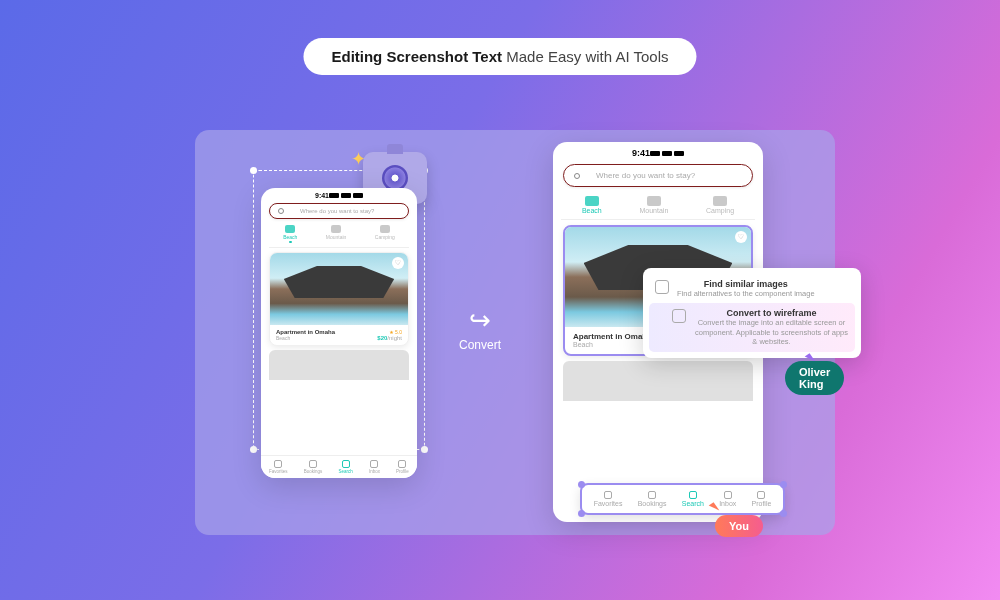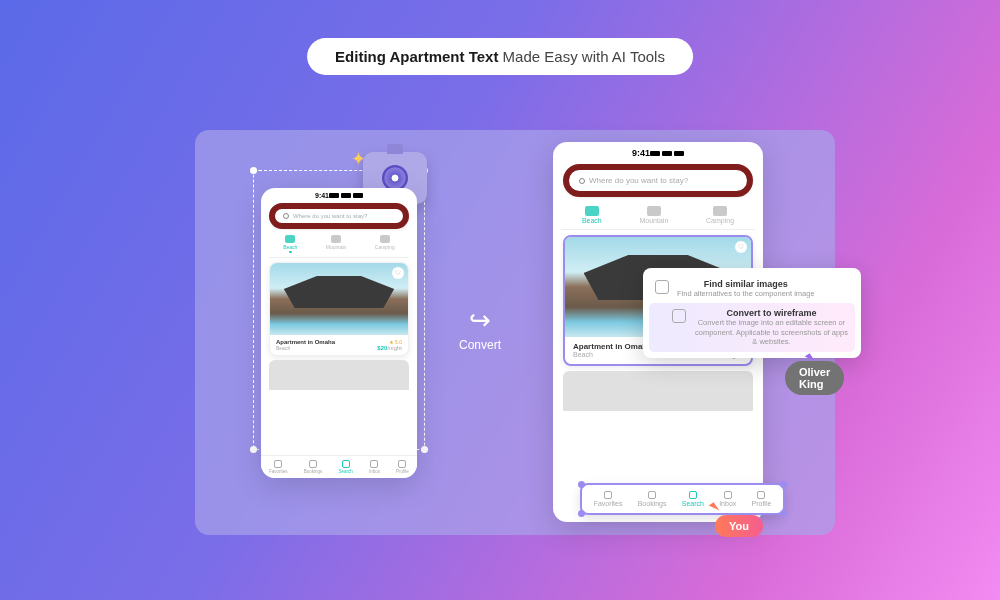--- a/index.html
+++ b/index.html
@@ -19,21 +19,21 @@
 .dashed-wrap .c2 { bottom: -4px; right: -4px; }
 
 .phone { position: absolute; background: #fff; border-radius: 14px; overflow: hidden; box-shadow: 0 8px 30px rgba(0,0,0,0.15); }
 .phone.left { top: 58px; left: 66px; width: 156px; height: 290px; }
 .phone.right { top: 12px; left: 358px; width: 210px; height: 380px; }
 
 .status-bar { display: flex; justify-content: center; align-items: center; padding: 4px 10px 0; font-size: 7px; font-weight: 600; }
 .status-icons { display: flex; gap: 2px; align-items: center; }
 .bar-icon { width: 10px; height: 5px; background: #000; border-radius: 1px; }
 
-.search-field { margin: 4px 8px; background: #fff; border: 6px solid #7f1d1d; border-radius: 999px; padding: 4px 8px; display: flex; align-items: center; gap: 4px; font-size: 6px; color: #aaa; box-shadow: 0 1px 3px rgba(0,0,0,0.08); }
+.search-field { margin: 4px 8px; background: #fff; border: 1px solid #7f1d1d; border-radius: 999px; padding: 4px 8px; display: flex; align-items: center; gap: 16px; font-size: 6px; color: #aaa; box-shadow: 0 1px 3px rgba(0,0,0,0.08); }
 .search-field .mag { width: 6px; height: 6px; border: 1px solid #888; border-radius: 50%; position: relative; }
 
 .tabs { display: flex; justify-content: space-around; padding: 2px 8px 4px; }
 .tab { display: flex; flex-direction: column; align-items: center; gap: 1px; font-size: 5px; color: #bbb; }
 .tab.active { color: #1ec9b6; }
 .tab-ico { width: 10px; height: 8px; background: currentColor; border-radius: 2px; opacity: 0.8; }
 .tab-sep { height: 1px; background: #eee; margin: 0 8px 4px; }
 .active-line { height: 2px; background: #1ec9b6; width: 24%; border-radius: 2px; }
 
 .card { margin: 4px 8px; border-radius: 8px; overflow: hidden; background: #fff; box-shadow: 0 2px 6px rgba(0,0,0,0.08); border: 1px solid #f0f0f0; }
@@ -86,31 +86,31 @@
 
 
 .detached-nav { position: absolute; bottom: 20px; left: 385px; width: 205px; background: #fff; border-radius: 8px; padding: 6px 4px; display: flex; justify-content: space-around; border: 2px solid #9b8cf0; box-shadow: 0 4px 12px rgba(0,0,0,0.12); }
 .detached-nav .nav-item { font-size: 7px; }
 .detached-nav .handle { position: absolute; width: 7px; height: 7px; background: #9b8cf0; border-radius: 50%; }
 .detached-nav .h1 { top: -4px; left: -4px; } .detached-nav .h2 { top: -4px; right: -4px; }
 .detached-nav .h3 { bottom: -4px; left: -4px; } .detached-nav .h4 { bottom: -4px; right: -4px; }
 
 
 .user-pill { position: absolute; border-radius: 999px; padding: 5px 14px; font-size: 11px; font-weight: 600; color: #fff; }
-.pill-oliver { top: 231px; left: 590px; background: #737373; }
+.pill-oliver { top: 231px; left: 590px; background: #0f766e; }
 .pill-you { bottom: -2px; left: 520px; background: linear-gradient(90deg, #ff7a59, #f55d8f); }
 .cursor { position: absolute; width: 0; height: 0; border-left: 6px solid transparent; border-right: 0 solid transparent; border-top: 10px solid; transform: rotate(-35deg); }
 .cur1 { top: 224px; left: 612px; color: #9b6cf0; }
 .cur2 { bottom: 22px; left: 516px; color: #ff7a59; }
 </style>
 </head>
 <body>
 
 <div class="title-pill">
-  <span class="bold">Editing Apartment Text</span><span> Made Easy with AI Tools</span>
+  <span class="bold">Editing Screenshot Text</span><span> Made Easy with AI Tools</span>
 </div>
 
 <div class="stage">
 
   <div class="dashed-wrap">
       <span class="c1"></span>
       <span class="c2"></span>
     </div>
   <span class="sparkle">✦</span>
   <div class="camera"></div>

